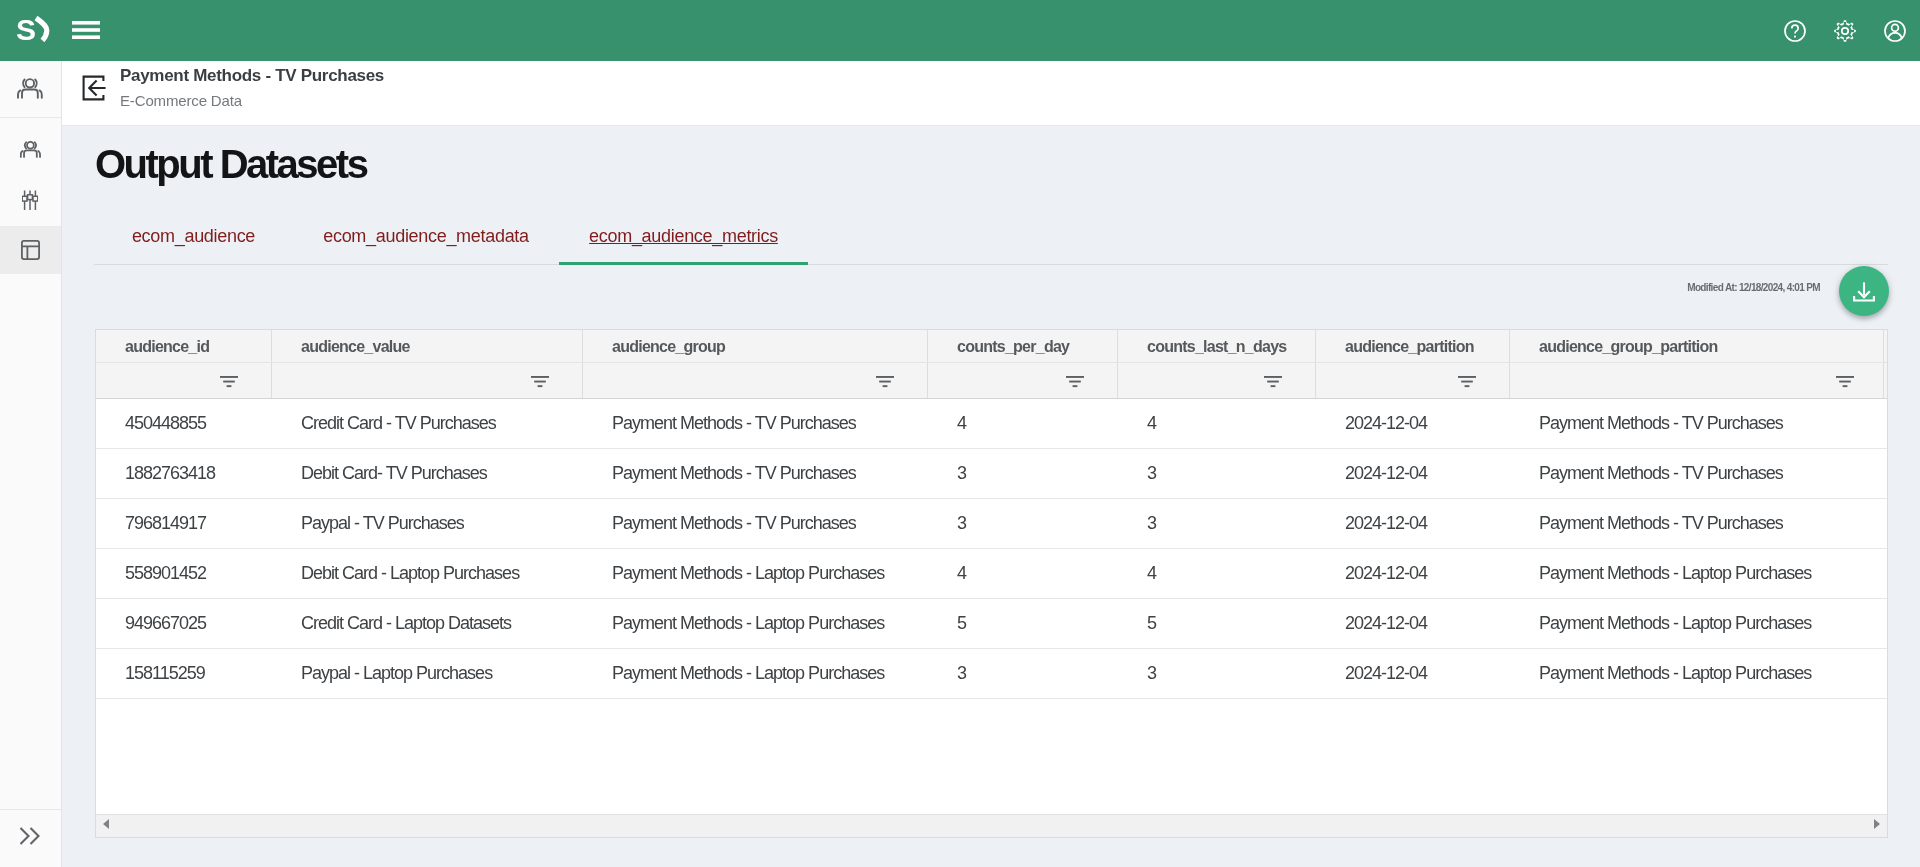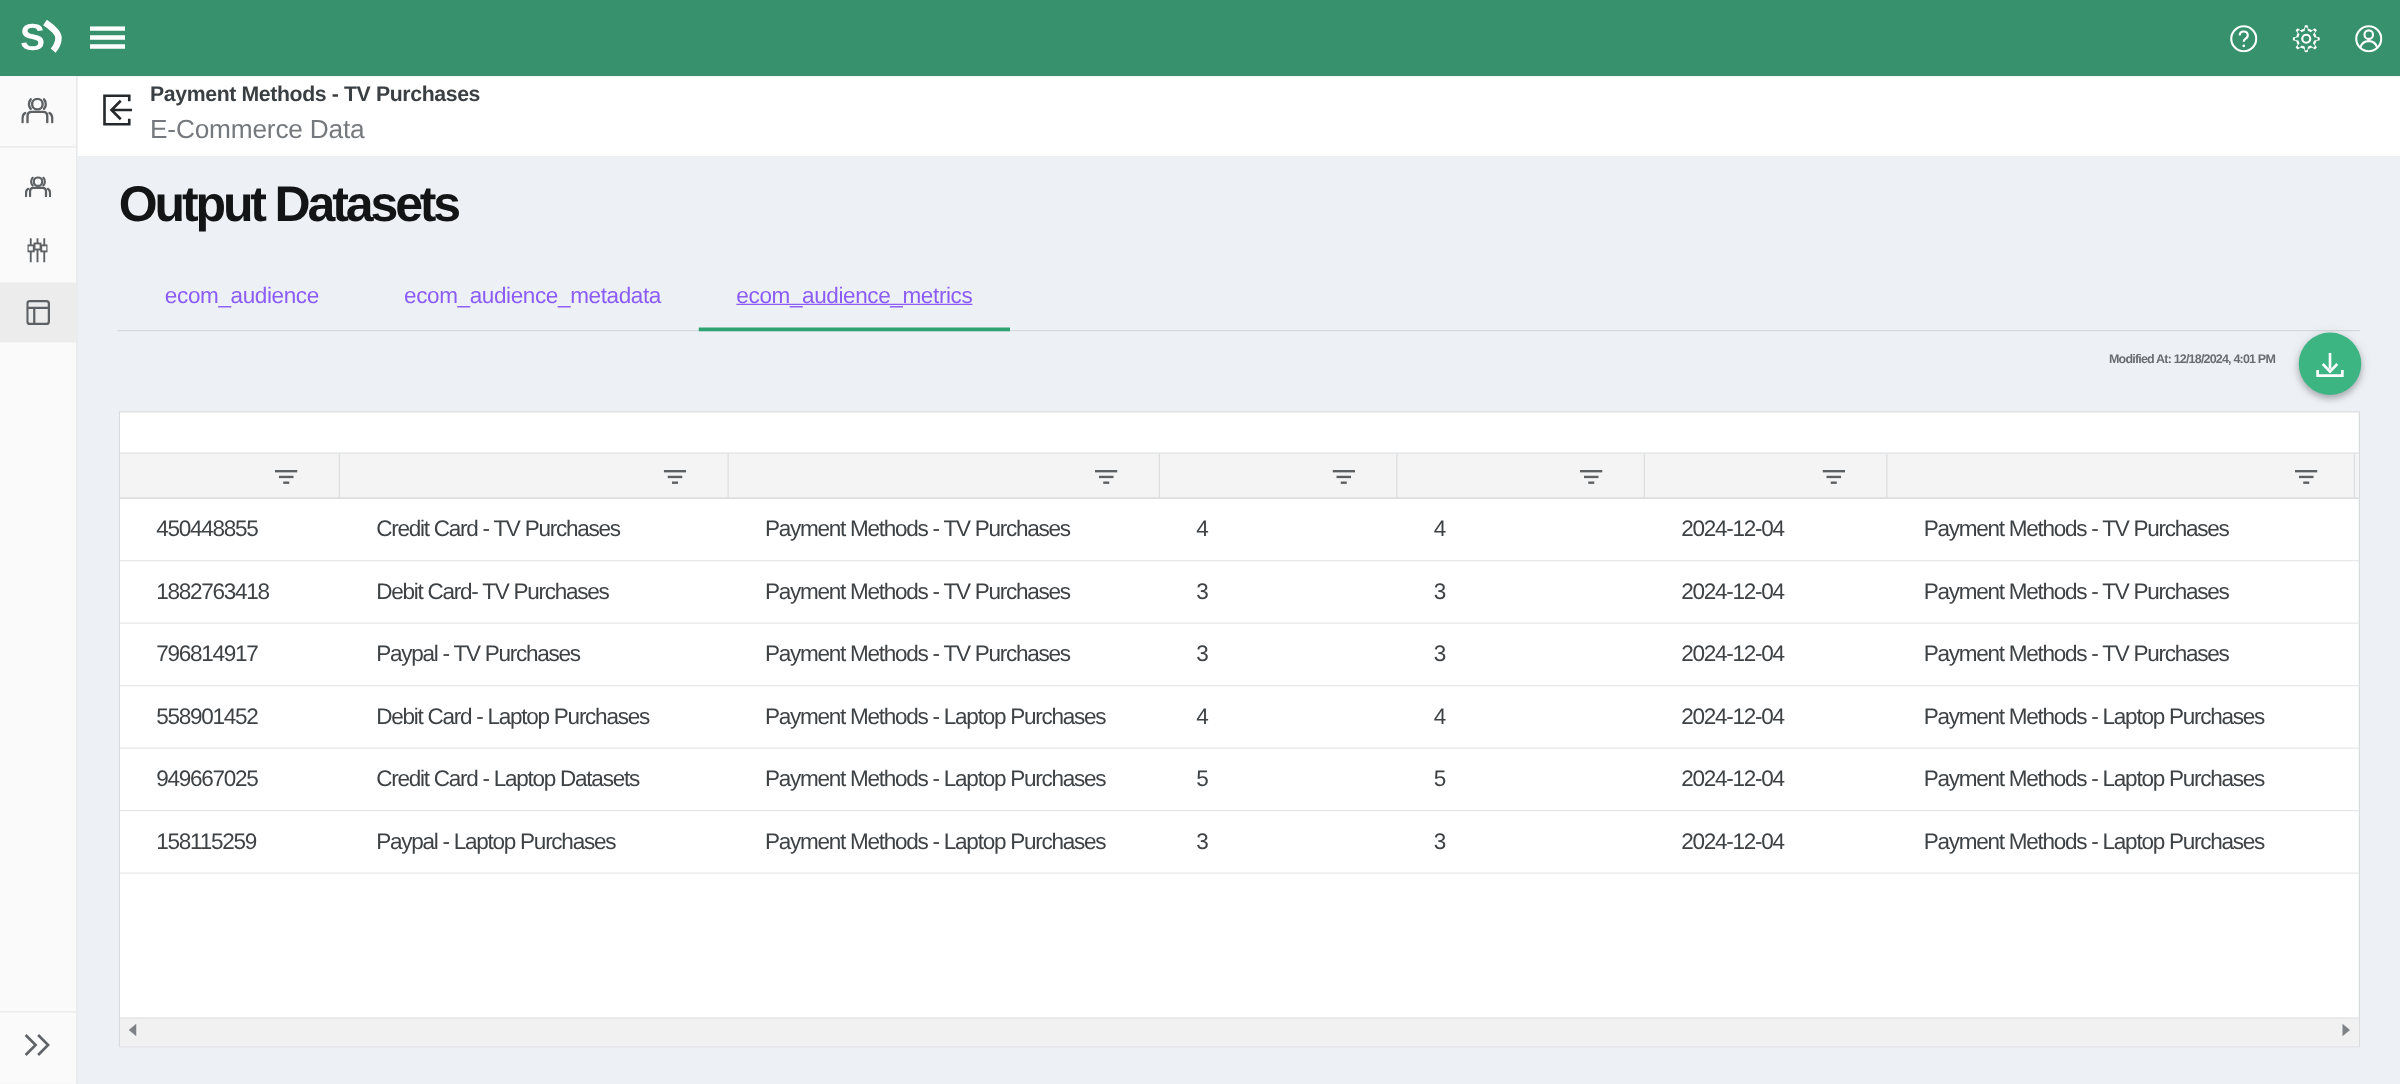--- a/index.html
+++ b/index.html
@@ -3,32 +3,32 @@
 <meta charset="utf-8">
 <style>
 * { margin:0; padding:0; box-sizing:border-box; }
 html,body { width:1920px; height:867px; overflow:hidden; font-family:"Liberation Sans", sans-serif; background:#EDF1F6; }
 .abs { position:absolute; }
 
 .topbar { position:absolute; left:0; top:0; width:1920px; height:61px; background:#37916C; }
 
 .hdrband { position:absolute; left:0; top:61px; width:1920px; height:65px; background:#FFFFFF; border-bottom:1px solid #E6E9EB; }
 .title { position:absolute; left:120px; top:5px; font-size:17px; font-weight:bold; color:#3A3F43; letter-spacing:-0.3px; }
-.subtitle { position:absolute; left:120px; top:31px; font-size:21px; color:#75797D; letter-spacing:-0.15px; }
+.subtitle { position:absolute; left:120px; top:31px; font-size:15px; color:#75797D; letter-spacing:-0.15px; }
 
 .sidebar { position:absolute; left:0; top:61px; width:62px; height:806px; background:#FAFAFA; border-right:1px solid #E2E5E8; }
 .sb-div1 { position:absolute; left:0; top:56px; width:61px; height:1px; background:#E8E8E8; }
 .sb-div2 { position:absolute; left:0; top:748px; width:61px; height:1px; background:#E8E8E8; }
 .sb-active { position:absolute; left:0; top:165px; width:61px; height:48px; background:#ECECEC; }
 
 .content { position:absolute; left:62px; top:126px; width:1858px; height:741px; background:#EDF1F6; }
 h1.pagetitle { position:absolute; left:95px; top:142px; font-size:40px; font-weight:bold; color:#121416; letter-spacing:-2.5px; }
 
 .tabs { position:absolute; left:94px; top:216px; width:1794px; height:49px; border-bottom:1px solid #D8DBDD; }
-.tab { display:inline-block; height:48px; line-height:40px; text-align:center; font-size:18px; color:#8b5cf6; letter-spacing:-0.3px; vertical-align:top; }
+.tab { display:inline-block; height:48px; line-height:40px; text-align:center; font-size:18px; color:#7f1d1d; letter-spacing:-0.3px; vertical-align:top; }
 .tab1 { width:199px; } .tab2 { width:266px; } .tab3 { width:249px;text-decoration:underline; }
 .tabind { position:absolute; left:465px; top:46px; width:249px; height:3px; background:#2EA271; }
 
 .modified { position:absolute; right:100px; top:282px; font-size:10px; font-weight:bold; color:#696D70; letter-spacing:-0.65px; }
 .fab { position:absolute; left:1839px; top:266px; width:50px; height:50px; border-radius:50%; background:#3CB583; box-shadow:0 3px 5px rgba(0,0,0,0.25), 0 1px 10px rgba(0,0,0,0.1); }
 .fab svg { position:absolute; left:13px; top:14px; }
 
 .grid { position:absolute; left:95px; top:329px; width:1793px; height:509px; background:#FFFFFF; border:1px solid #D9DCDF; }
 .gh { position:absolute; left:0; top:0; width:1791px; height:32px; background:#F4F4F5; display:flex; }
 .gf { position:absolute; left:0; top:32px; width:1791px; height:37px; background:#F4F4F5; border-top:1px solid #E2E4E6; border-bottom:1px solid #D2D5D8; display:flex; }
@@ -145,20 +145,29 @@
   <svg width="24" height="24" viewBox="0 0 24 24">
     <g fill="none" stroke="#FFFFFF" stroke-width="2.1">
       <path d="M12,2.4 V15"></path>
       <path d="M6.2,11.2 L12,17.3 L17.8,11.2"></path>
       <path d="M2.1,16 V20.5 H21.9 V16"></path>
     </g>
   </svg>
 </div>
 
 <div class="grid">
+  <div class="gh">
+    <div class="c c1">audience_id</div>
+    <div class="c c2">audience_value</div>
+    <div class="c c3">audience_group</div>
+    <div class="c c4">counts_per_day</div>
+    <div class="c c5">counts_last_n_days</div>
+    <div class="c c6">audience_partition</div>
+    <div class="c c7">audience_group_partition</div>
+  </div>
   <div class="gf">
     <div class="c c1">
         <svg class="ficon" width="18" height="13" viewBox="0 0 18 13">
           <rect x="0" y="0" width="18" height="1.9" fill="#5C6063"></rect>
           <rect x="3.2" y="4.6" width="11.6" height="1.9" fill="#5C6063"></rect>
           <rect x="6.6" y="9.2" width="4.8" height="1.9" fill="#5C6063"></rect>
         </svg>
       </div>
     <div class="c c2">
         <svg class="ficon" width="18" height="13" viewBox="0 0 18 13">

